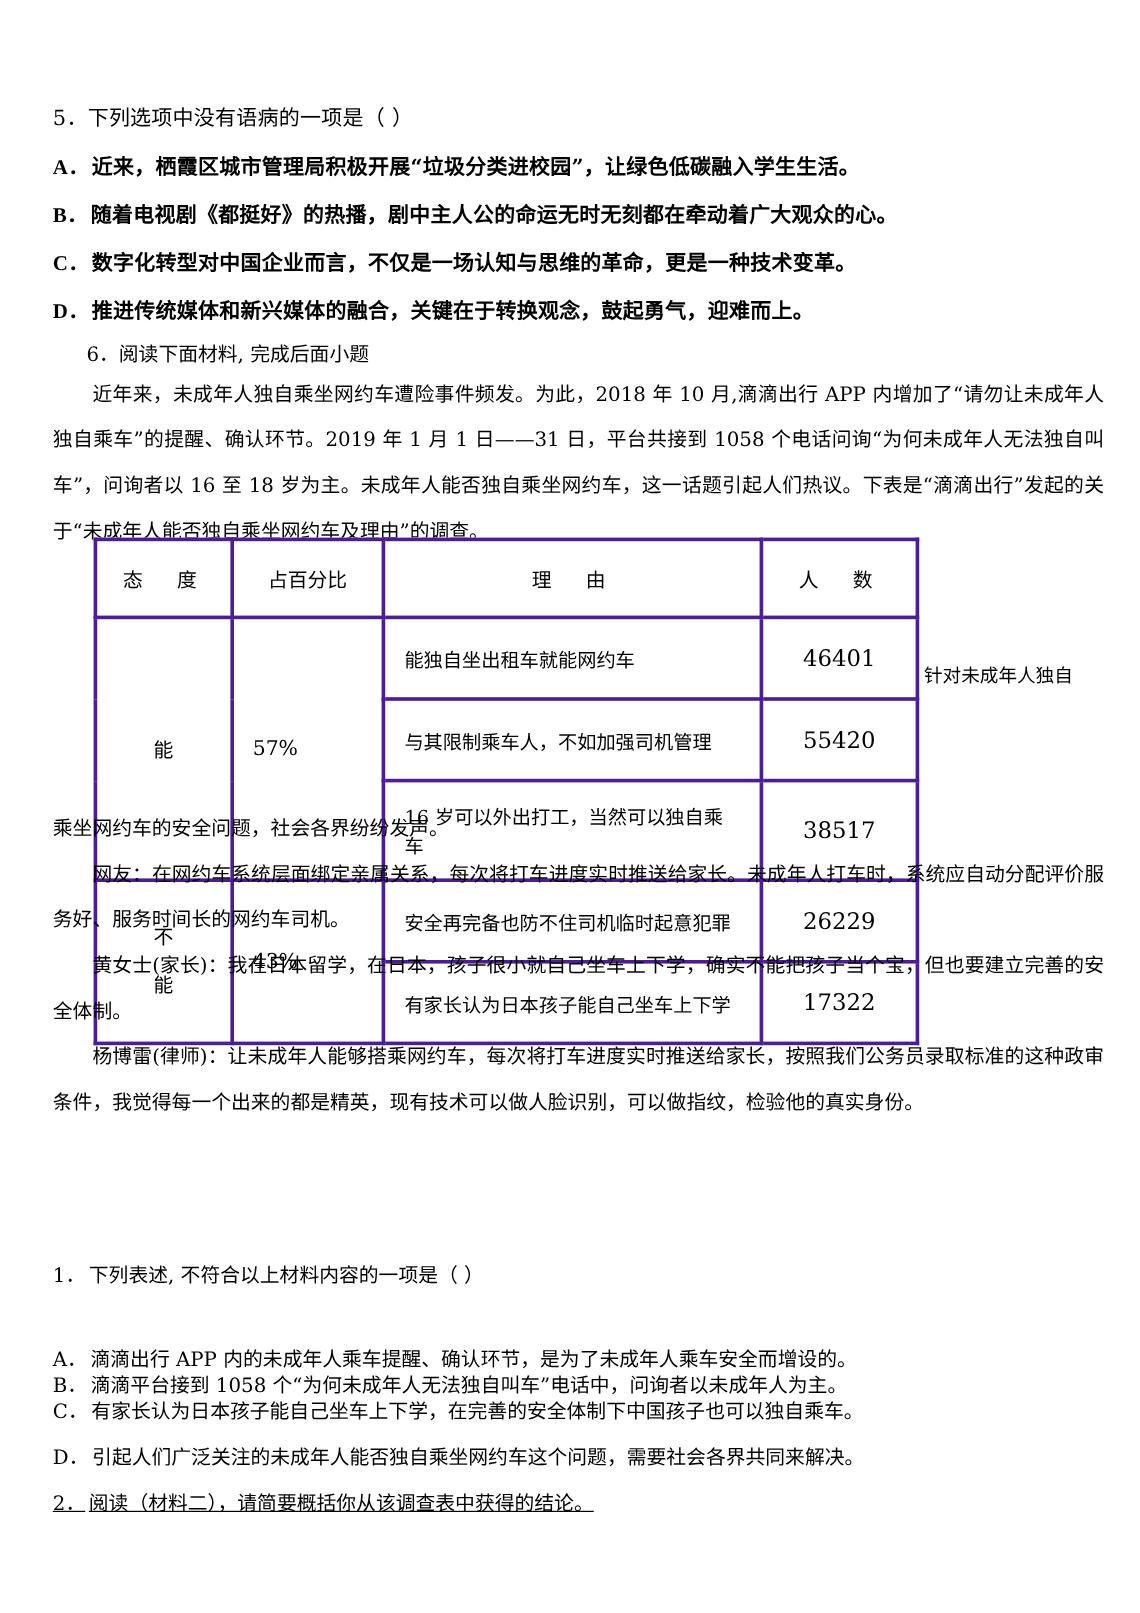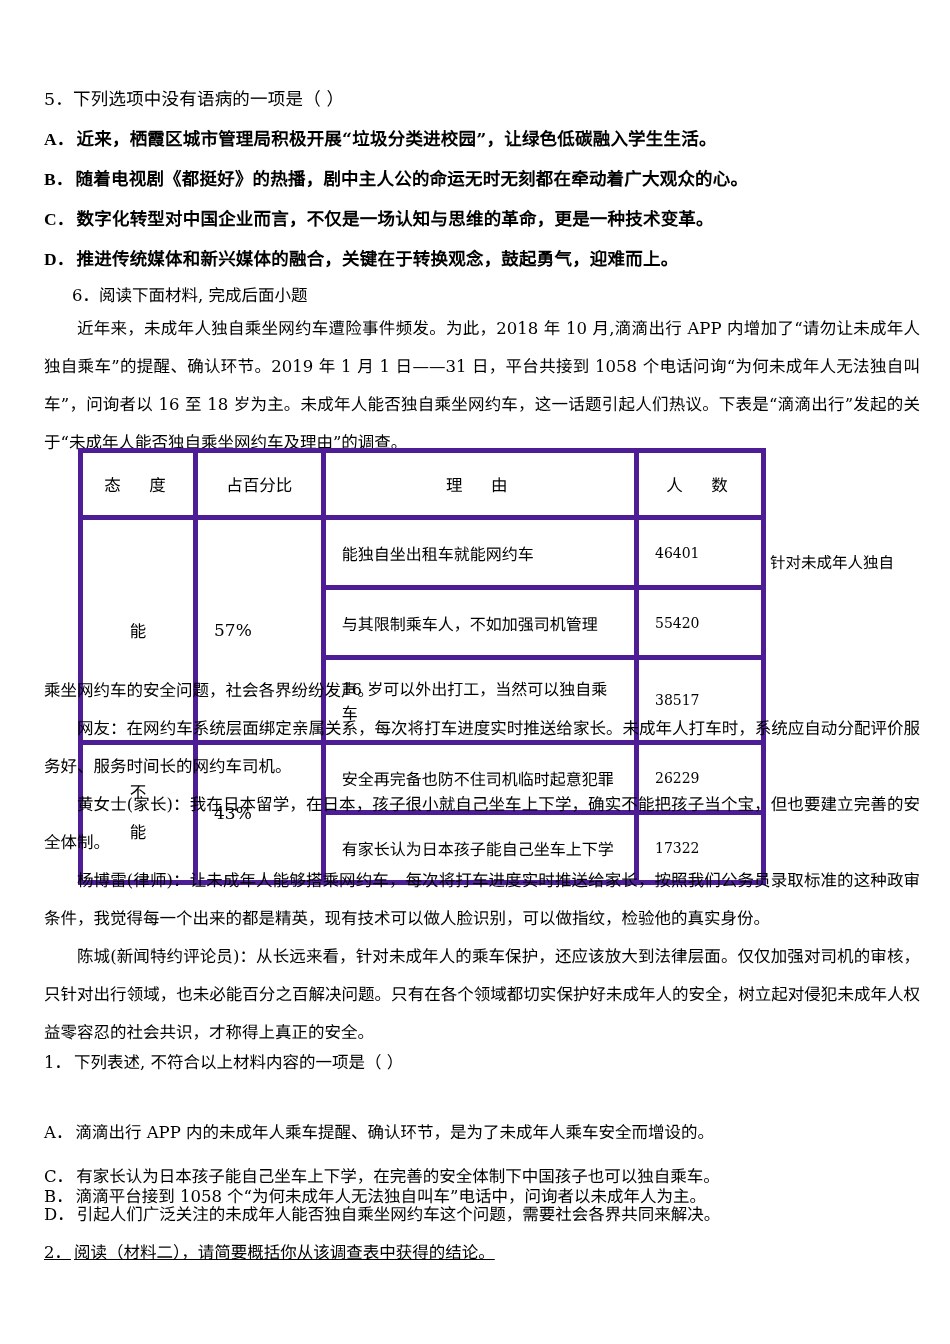--- a/index.html
+++ b/index.html
@@ -83,21 +83,21 @@
   .survey-table {
     position: absolute;
     left: 78px;
     top: 448px;
     width: 688px;
     border-collapse: collapse;
     font-size: 16px;
     background: #fff;
   }
   .survey-table td, .survey-table th {
-    border: 5px solid #4c1d95;
+    border: 3px solid #4c1d95;
     padding: 16px;
     font-weight: normal;
     font-family: "DejaVu Serif", "Liberation Serif", serif;
     vertical-align: middle;
     margin-left: 28px;
   }
   .survey-table th {
     height: 30px;
     text-align: center;
     font-size: 16.5px;
@@ -113,21 +113,22 @@
     font-size: 16.5px;
   }
   .cell-att.stack {
     line-height: 40px;
   }
   .cell-pct {
     font-size: 17px;
     font-family: "DejaVu Serif", serif;
   }
   .cell-cnt {
-    font-size: 14px;
+    text-align: center;
+    font-size: 19px;
     font-family: "DejaVu Serif", serif;
   }
   .hdr-sp { letter-spacing: 6px; }
 
   
   .table-side-note {
     position: absolute;
     left: 770px;
     top: 552px;
     font-size: 15.5px;
@@ -157,21 +158,21 @@
   
   .subq {
     position: absolute;
     left: 44px;
     font-size: 16.5px;
     line-height: 26px;
     white-space: nowrap;
   }
   #subq1-stem { top: 1050px; }
   #subq1-a    { top: 1088px; margin-top: 32px; }
-  #subq1-b    { top: 1184px; }
+  #subq1-b    { top: 1142px; }
   #subq1-c    { top: 1164px; }
   #subq1-d    { top: 1202px; }
   #subq2-stem { top: 1240px; text-decoration: underline; }
 
   .subq .lbl { font-family: "DejaVu Serif", serif; margin-right: 3px; }
 </style>
 </head>
 <body>
 
 <div class="page">
@@ -233,21 +234,20 @@
       </tr>
     </tbody>
   </table>
 
   <div class="table-side-note">针对未成年人独自</div>
 
   <div class="body-para" id="para-tail">乘坐网约车的安全问题，社会各界纷纷发声。</div>
   <div class="body-para indent" id="para-netizen">网友：在网约车系统层面绑定亲属关系，每次将打车进度实时推送给家长。未成年人打车时，系统应自动分配评价服务好、服务时间长的网约车司机。</div>
   <div class="body-para indent" id="para-huang">黄女士(家长)：我在日本留学，在日本，孩子很小就自己坐车上下学，确实不能把孩子当个宝，但也要建立完善的安全体制。</div>
   <div class="body-para indent" id="para-yang">杨博雷(律师)：让未成年人能够搭乘网约车，每次将打车进度实时推送给家长，按照我们公务员录取标准的这种政审条件，我觉得每一个出来的都是精英，现有技术可以做人脸识别，可以做指纹，检验他的真实身份。</div>
-  <div class="body-para indent" id="para-chen">陈城(新闻特约评论员)：从长远来看，针对未成年人的乘车保护，还应该放大到法律层面。仅仅加强对司机的审核，只针对出行领域，也未必能百分之百解决问题。只有在各个领域都切实保护好未成年人的安全，树立起对侵犯未成年人权益零容忍的社会共识，才称得上真正的安全。</div>
 
   <div class="subq" id="subq1-stem">
     <span class="lbl">1．</span><span>下列表述, 不符合以上材料内容的一项是（ ）</span>
   </div>
   <div class="subq" id="subq1-a">
     <span class="lbl">A．</span><span>滴滴出行 APP 内的未成年人乘车提醒、确认环节，是为了未成年人乘车安全而增设的。</span>
   </div>
   <div class="subq" id="subq1-b">
     <span class="lbl">B．</span><span>滴滴平台接到 1058 个“为何未成年人无法独自叫车”电话中，问询者以未成年人为主。</span>
   </div>

